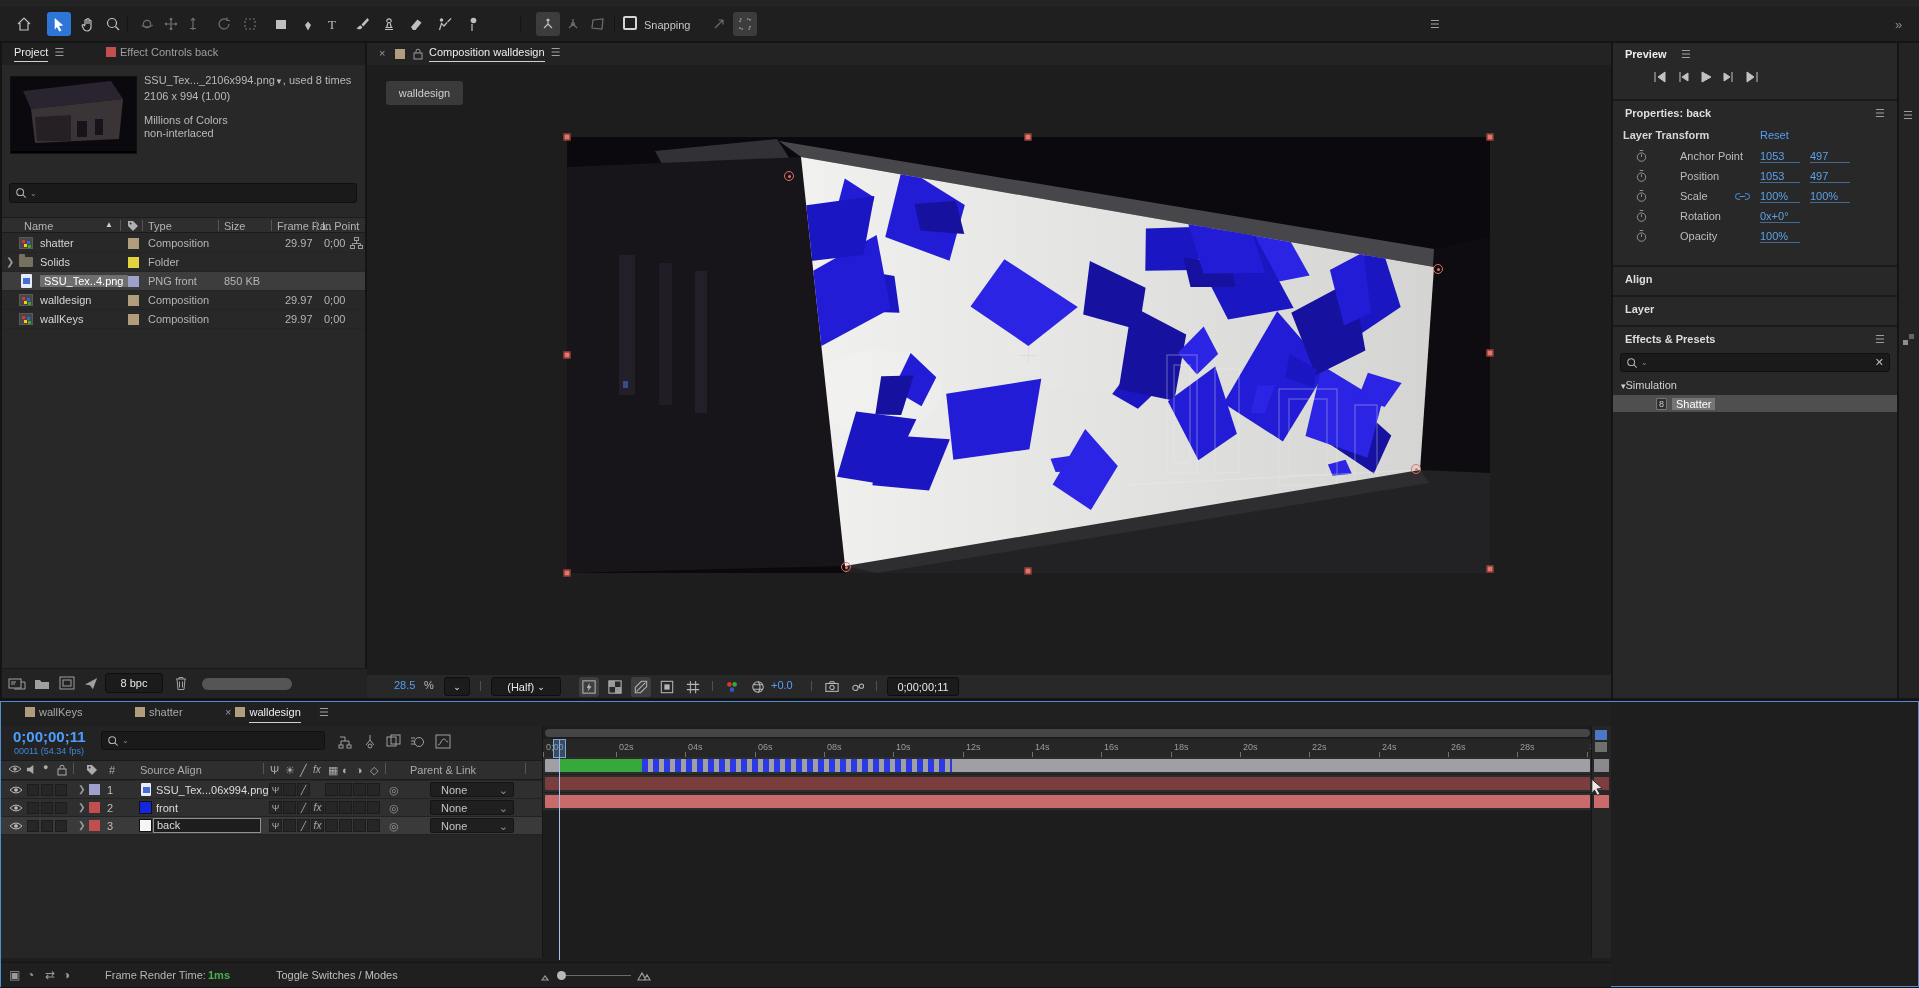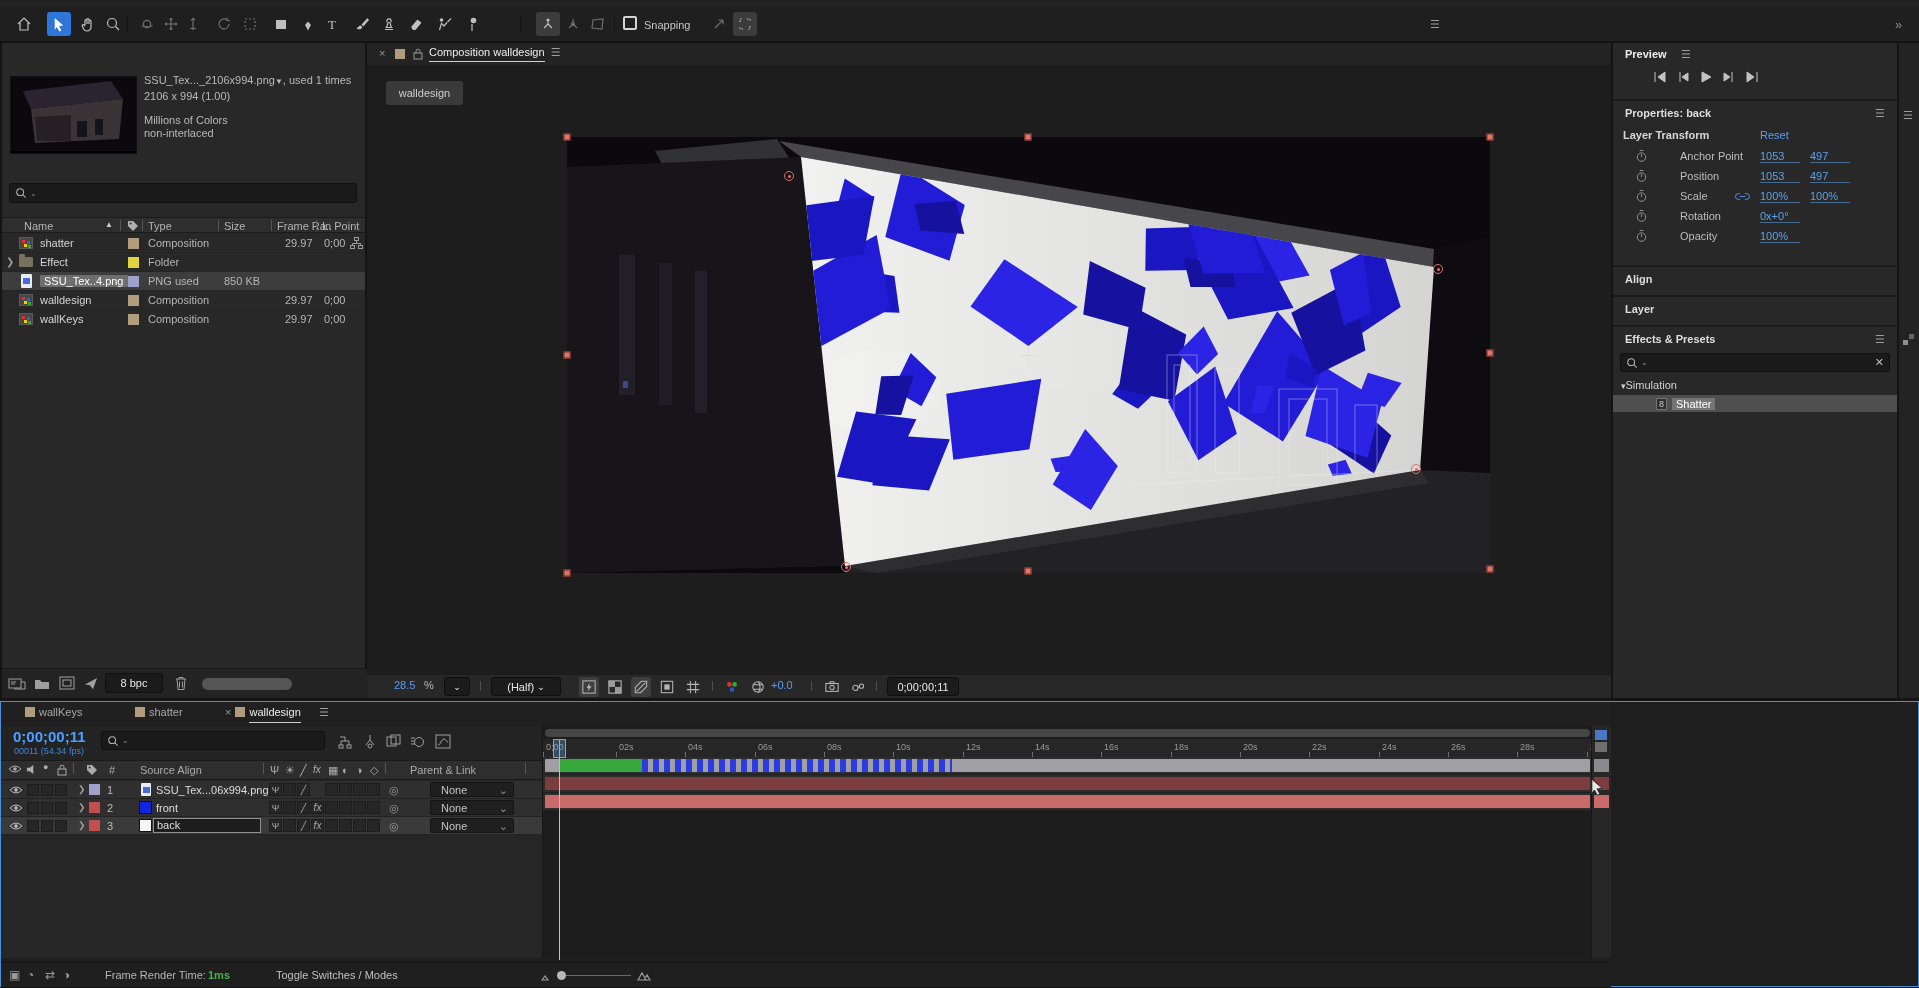--- a/index.html
+++ b/index.html
@@ -301,32 +301,36 @@
       <span class="ws no-fx single" style="--x: 1540px; left: 1540px;"></span>
       <span class="ws no-fx single" style="--x: 1618px; left: 1618px;"></span>
       <span class="ws no-fx single" style="--x: 1720px; left: 1720px;"></span>
       <span class="ws no-fx single" style="--x: 1808px; left: 1808px;"></span>
     </div>
   <span class="hamb abs" style="left:1430px;top:11px">☰</span>
   <span class="abs dimt" style="left:1895px;top:10px;font-size:13px">»</span>
 </div>
 
 <div class="panel" style="left:2px;top:43px;width:363px;height:655px">
+  <div class="ptabbar">
+    <span class="ptab" style="left:12px"><span class="t">Project</span>&nbsp;&nbsp;<span class="hamb">☰</span></span>
+    <span class="ptab inactive" style="left:104px"><span class="labelsq" style="background:#c14f4f"></span><span class="t">Effect Controls back</span></span>
+  </div>
 
   <div class="abs" style="left:8px;top:33px;width:127px;height:78px;background:#000;border:1px solid #101010">
     <svg width="125" height="74" viewBox="0 0 125 74">
         <rect width="125" height="74" fill="#0b090d"></rect>
         <polygon points="12,14 100,4 112,22 20,32" fill="#2a2330"></polygon>
         <polygon points="20,32 112,22 108,62 24,66" fill="#3a3436"></polygon>
         <polygon points="24,40 60,38 60,64 26,64" fill="#262024"></polygon>
         <rect x="66" y="44" width="10" height="16" fill="#17131a"></rect>
         <rect x="84" y="42" width="8" height="16" fill="#17131a"></rect>
       </svg>
   </div>
-  <span class="infotxt" style="left:142px;top:31px"><span>SSU_Tex..._2106x994.png</span><span style="font-size:8px">▼</span><span>, used 1 times</span></span>
+  <span class="infotxt" style="left:142px;top:31px"><span>SSU_Tex..._2106x994.png</span><span style="font-size:8px">▼</span><span>, used 8 times</span></span>
   <span class="infotxt" style="left:142px;top:47px">2106 x 994 (1.00)</span>
   <span class="infotxt" style="left:142px;top:71px">Millions of Colors</span>
   <span class="infotxt" style="left:142px;top:84px">non-interlaced</span>
 
   <div class="searchbox" style="left:7px;top:140px;width:348px;height:20px">
     <svg width="12" height="12" viewBox="0 0 14 14" class="isvg">
         <circle cx="6" cy="6" r="4"></circle>
         <path d="M9 9l3.5 3.5"></path>
       </svg>
     <span style="font-size:8px">⌄</span>
@@ -370,34 +374,34 @@
             <rect x="8.5" y="8.5" width="4" height="3"></rect>
             <path d="M6.5 3.5v3M2.5 8.5v-2h8v2"></path>
           </g>
         </svg>
       </div>
       <div class="prow expandable no-fx single" style="position: relative; --lc: #e3d33f;" data-icon="folder">
         <span class="exp">❯</span>
 
         <span class="ic ic-folder"></span>
 
-        <span class="cell pname" style="left:38px">Effect</span>
+        <span class="cell pname" style="left:38px">Solids</span>
         <span class="lsq"></span>
         <span class="cell ptype" style="left:146px">Folder</span>
         <span class="cell psize" style="left:222px"></span>
         <span class="cell pfr" style="left:283px"></span>
         <span class="cell pin" style="left:322px"></span>
 
       </div>
       <div class="prow selected no-fx single" style="position: relative; --lc: #9fa0cc;" data-icon="png">
 
         <span class="ic ic-png"></span>
         <span class="cell pname" style="left:38px">SSU_Tex..4.png</span>
         <span class="lsq"></span>
-        <span class="cell ptype" style="left:146px">PNG used</span>
+        <span class="cell ptype" style="left:146px">PNG front</span>
         <span class="cell psize" style="left:222px">850 KB</span>
         <span class="cell pfr" style="left:283px"></span>
         <span class="cell pin" style="left:322px"></span>
 
       </div>
       <div class="prow no-fx single" style="position: relative; --lc: #b19d7e;" data-icon="comp">
 
         <span class="ic ic-comp"></span>
 
         <span class="cell pname" style="left:38px">walldesign</span>

